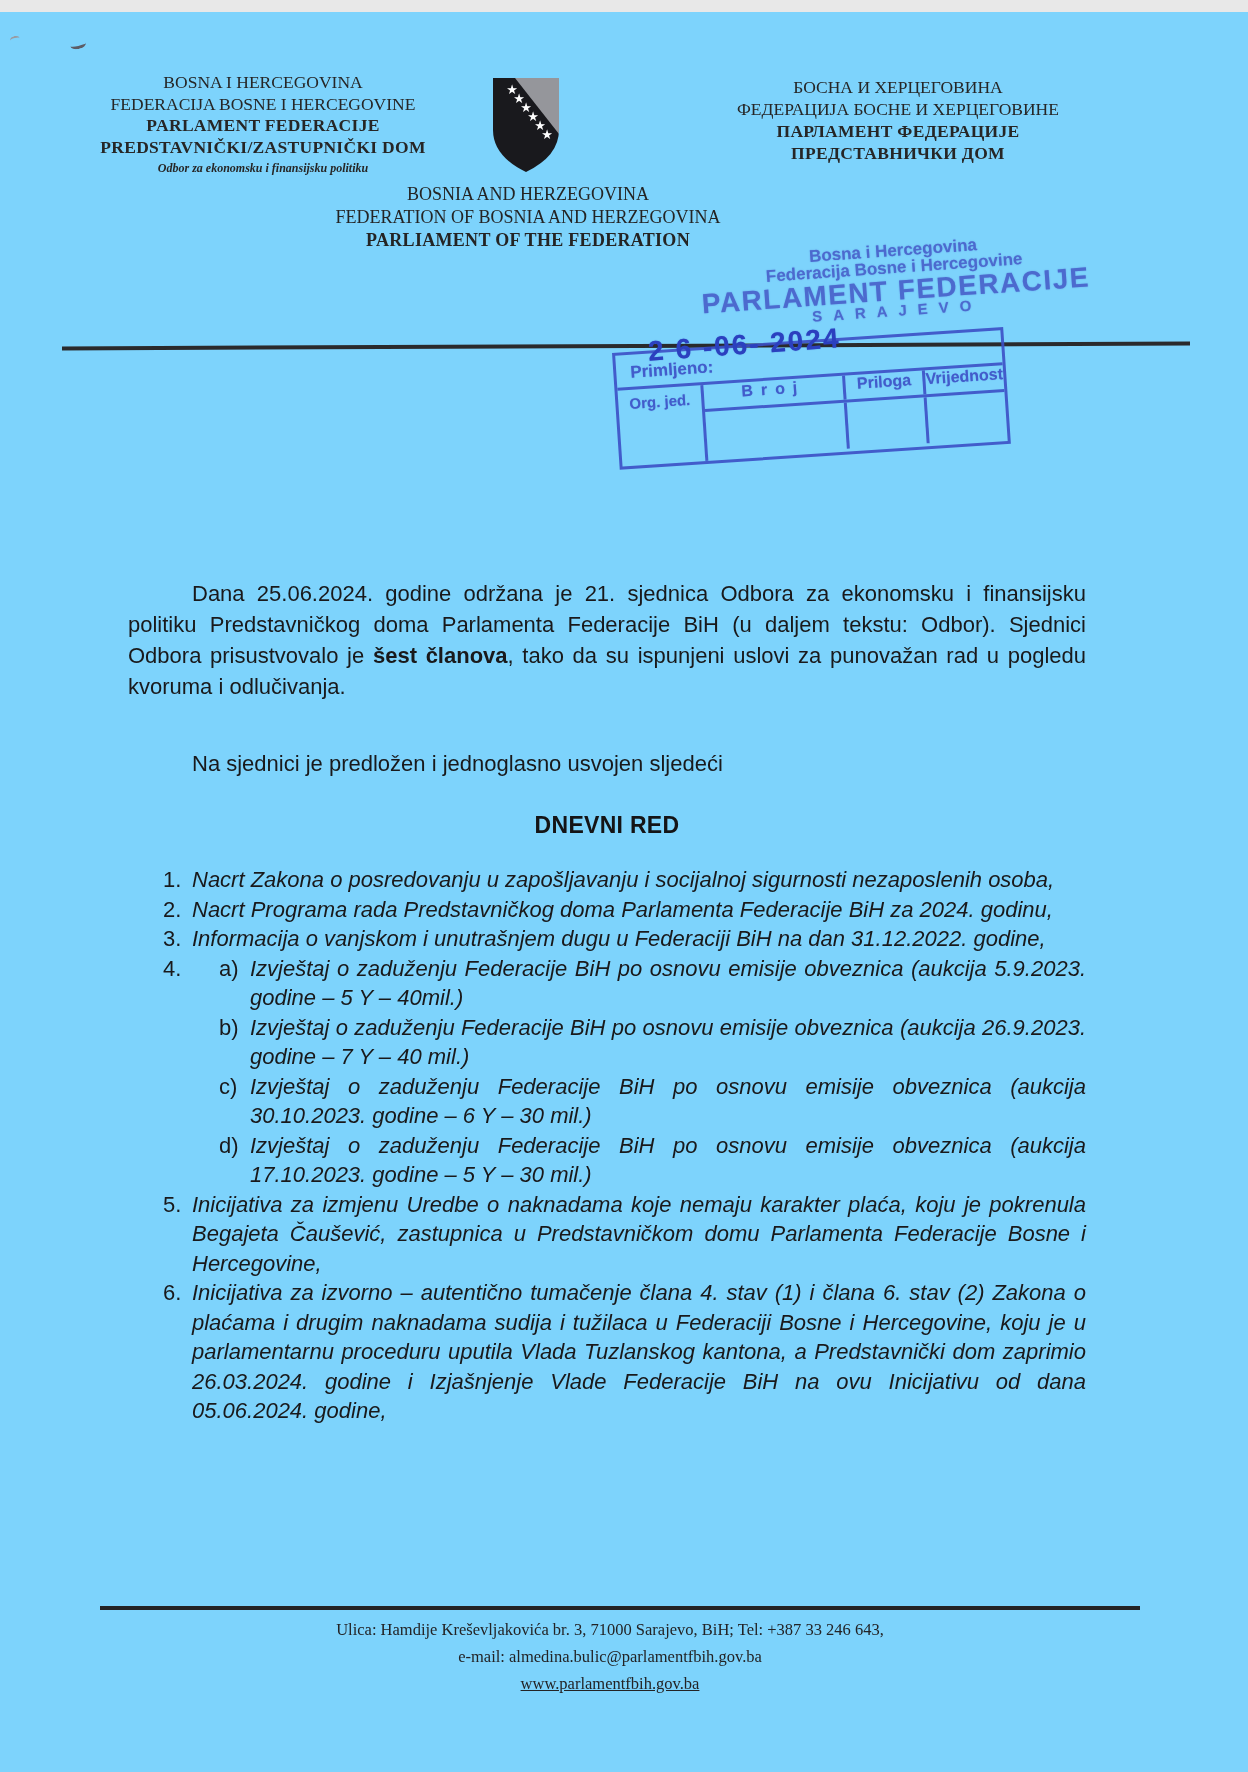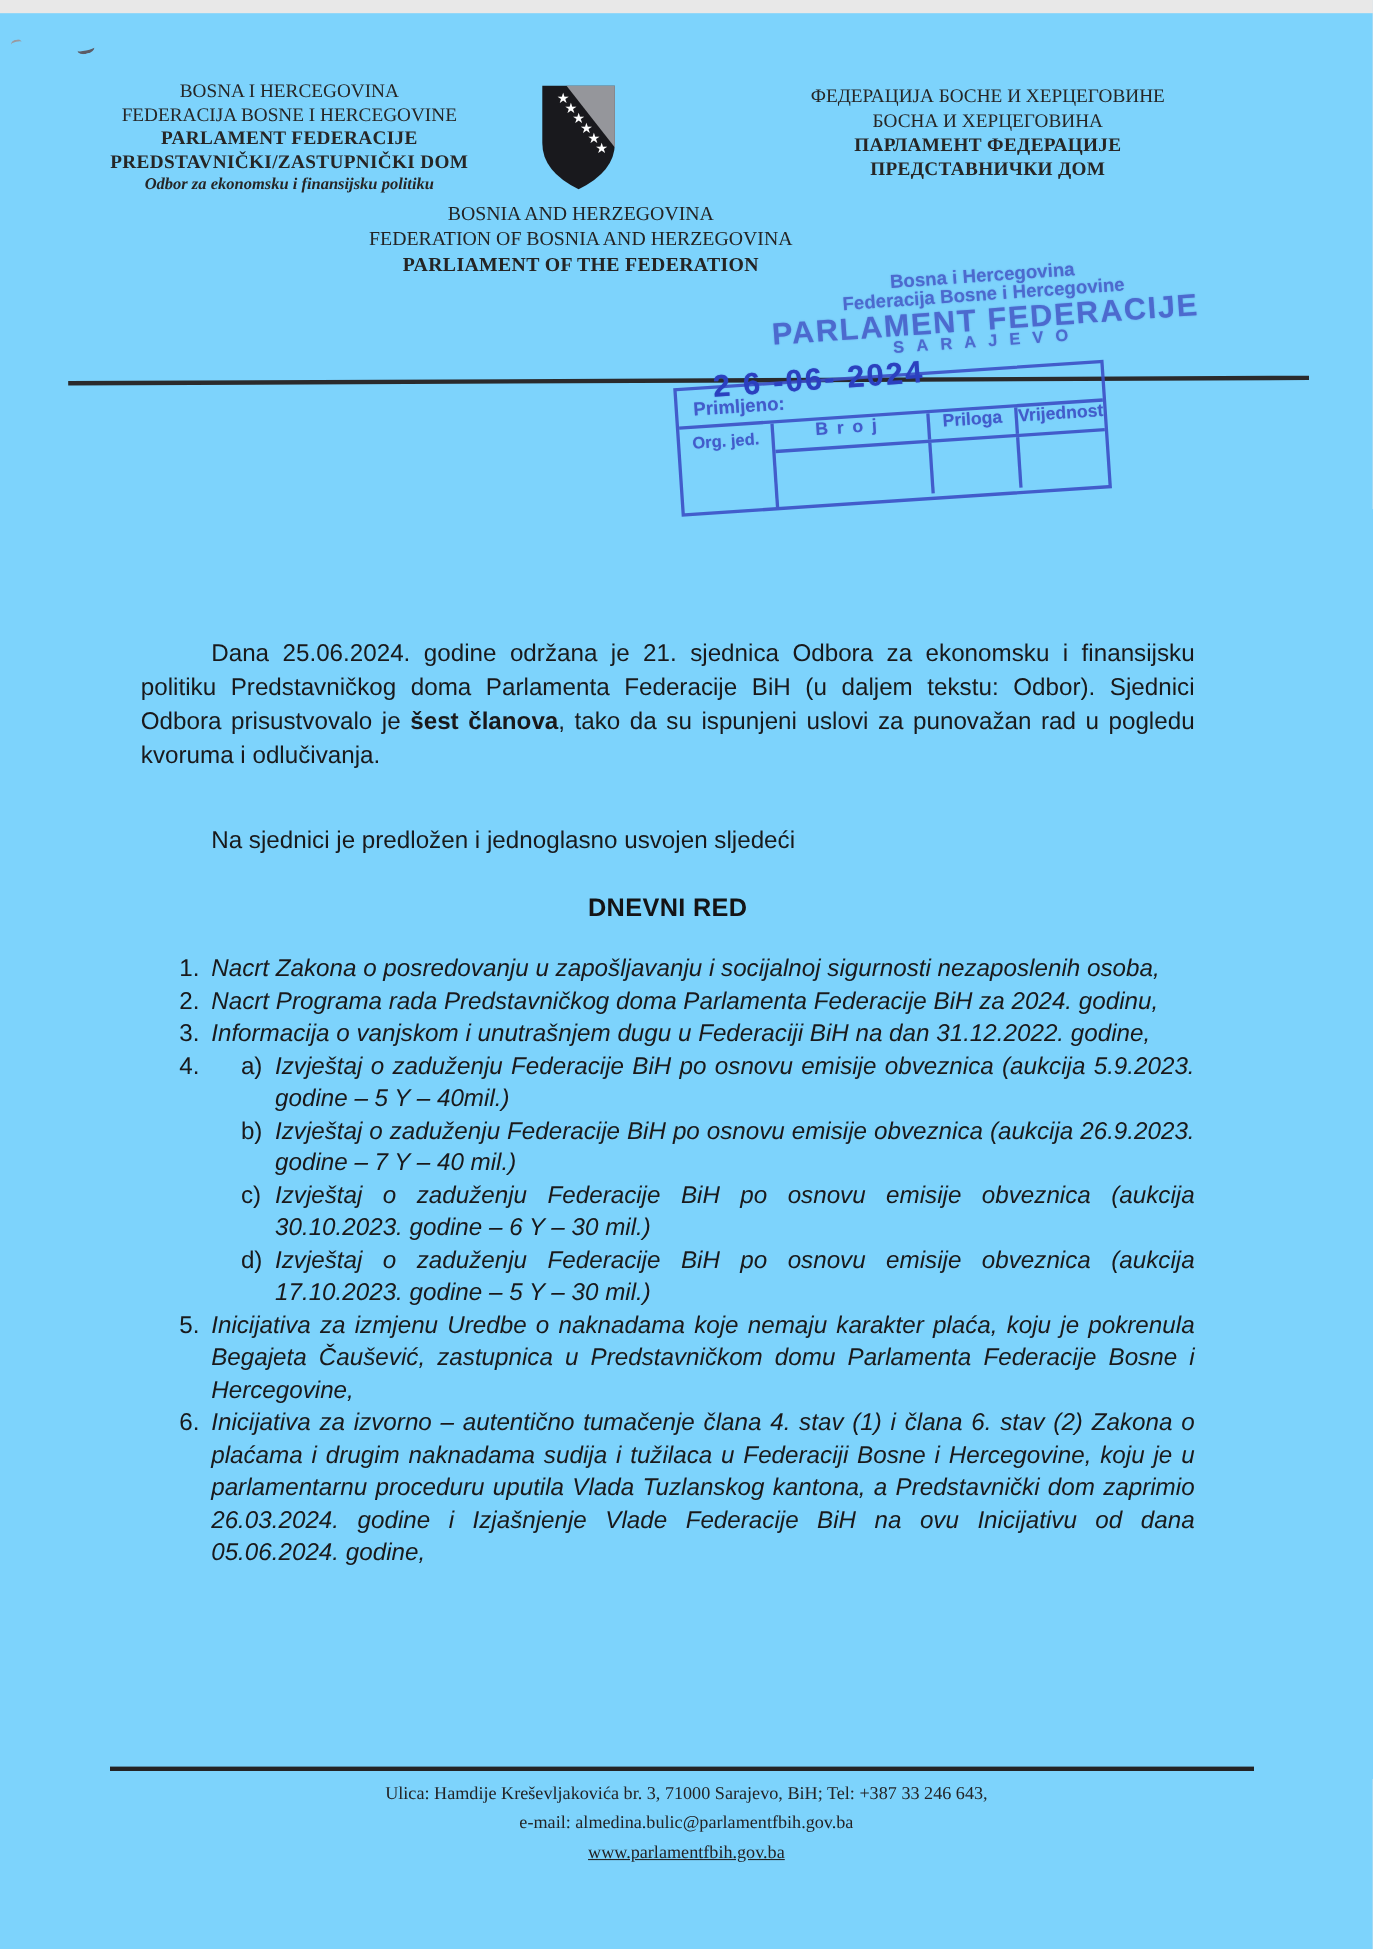--- a/index.html
+++ b/index.html
@@ -8,21 +8,21 @@
     position:relative; width:1248px; height:1772px; margin:12px auto;
     background:#7dd3fc; overflow:hidden;
     font-family:"Liberation Sans", sans-serif; color:#1c1c1e;
   }
   
   .lh-left {
     position:absolute; left:88px; top:60px; width:350px; text-align:center;
     font-family:"Liberation Serif", serif; font-size:17.5px; line-height:21.5px; color:#262626;
   }
   .lh-left .b { font-weight:bold; letter-spacing:.3px; }
-  .lh-left .bi { font-weight:bold; font-style:italic; font-size:15px; }
+  .lh-left .bi { font-weight:bold; font-style:italic; font-size:12px; }
   .lh-right {
     position:absolute; left:688px; top:64px; width:420px; text-align:center;
     font-family:"Liberation Serif", serif; font-size:17.5px; line-height:22px; color:#262626;
   }
   .lh-right .b { font-weight:bold; letter-spacing:.3px; }
   .coa { position:absolute; left:489px; top:64px; }
   .lh-en {
     position:absolute; left:170px; top:171px; width:716px; text-align:center;
     font-family:"Liberation Serif", serif; font-size:18px; line-height:23px; color:#242424;
   }
@@ -85,21 +85,21 @@
   .ag-item { display:flex; }
   .ag-num { flex:none; width:29px; margin-left:35px; }
   .ag-text { flex:1; text-align:justify;font-style:italic; }
   .ag-sub { flex:1; }
   .ag-subitem { display:flex; }
   .ag-letter { flex:none; width:31px; margin-left:27px; }
 
   
   .foot-rule { position:absolute; left:100px; top:1594px; width:1040px; height:4px; background:#232325; }
   .footer {
-    position:absolute; left:104px; top:1604px; width:1040px; text-align:center;
+    position:absolute; left:90px; top:1604px; width:1040px; text-align:center;
     font-family:"Liberation Serif", serif; font-size:16.5px; line-height:27px; color:#232325;
   }
   .website { text-decoration:underline; }
 
   
   .mark1 { position:absolute; left:10px; top:24px; width:10px; height:7px;
            border-top:2px solid #9a9aa0; border-radius:50%; transform:rotate(-14deg); }
   .mark2 { position:absolute; left:70px; top:28px; width:16px; height:9px;
            border-bottom:3px solid #5c5c66; border-radius:60%; transform:rotate(-12deg); }
   .bottom-strip {
@@ -130,22 +130,22 @@
       <text x="23" y="18" font-size="13" fill="#ffffff" text-anchor="middle">★</text>
       <text x="30" y="27" font-size="13" fill="#ffffff" text-anchor="middle">★</text>
       <text x="37" y="36" font-size="13" fill="#ffffff" text-anchor="middle">★</text>
       <text x="44" y="45" font-size="13" fill="#ffffff" text-anchor="middle">★</text>
       <text x="51" y="54" font-size="13" fill="#ffffff" text-anchor="middle">★</text>
       <text x="58" y="63" font-size="13" fill="#ffffff" text-anchor="middle">★</text>
     </svg>
   </div>
 
   <div class="lh-right">
+    <div>БОСНА И ХЕРЦЕГОВИНА</div>
     <div>ФЕДЕРАЦИЈА БОСНЕ И ХЕРЦЕГОВИНЕ</div>
-    <div>БОСНА И ХЕРЦЕГОВИНА</div>
     <div class="b">ПАРЛАМЕНТ ФЕДЕРАЦИЈЕ</div>
     <div class="b">ПРЕДСТАВНИЧКИ ДОМ</div>
   </div>
 
   <div class="lh-en">
     <div>BOSNIA AND HERZEGOVINA</div>
     <div>FEDERATION OF BOSNIA AND HERZEGOVINA</div>
     <div class="b">PARLIAMENT OF THE FEDERATION</div>
   </div>
 

